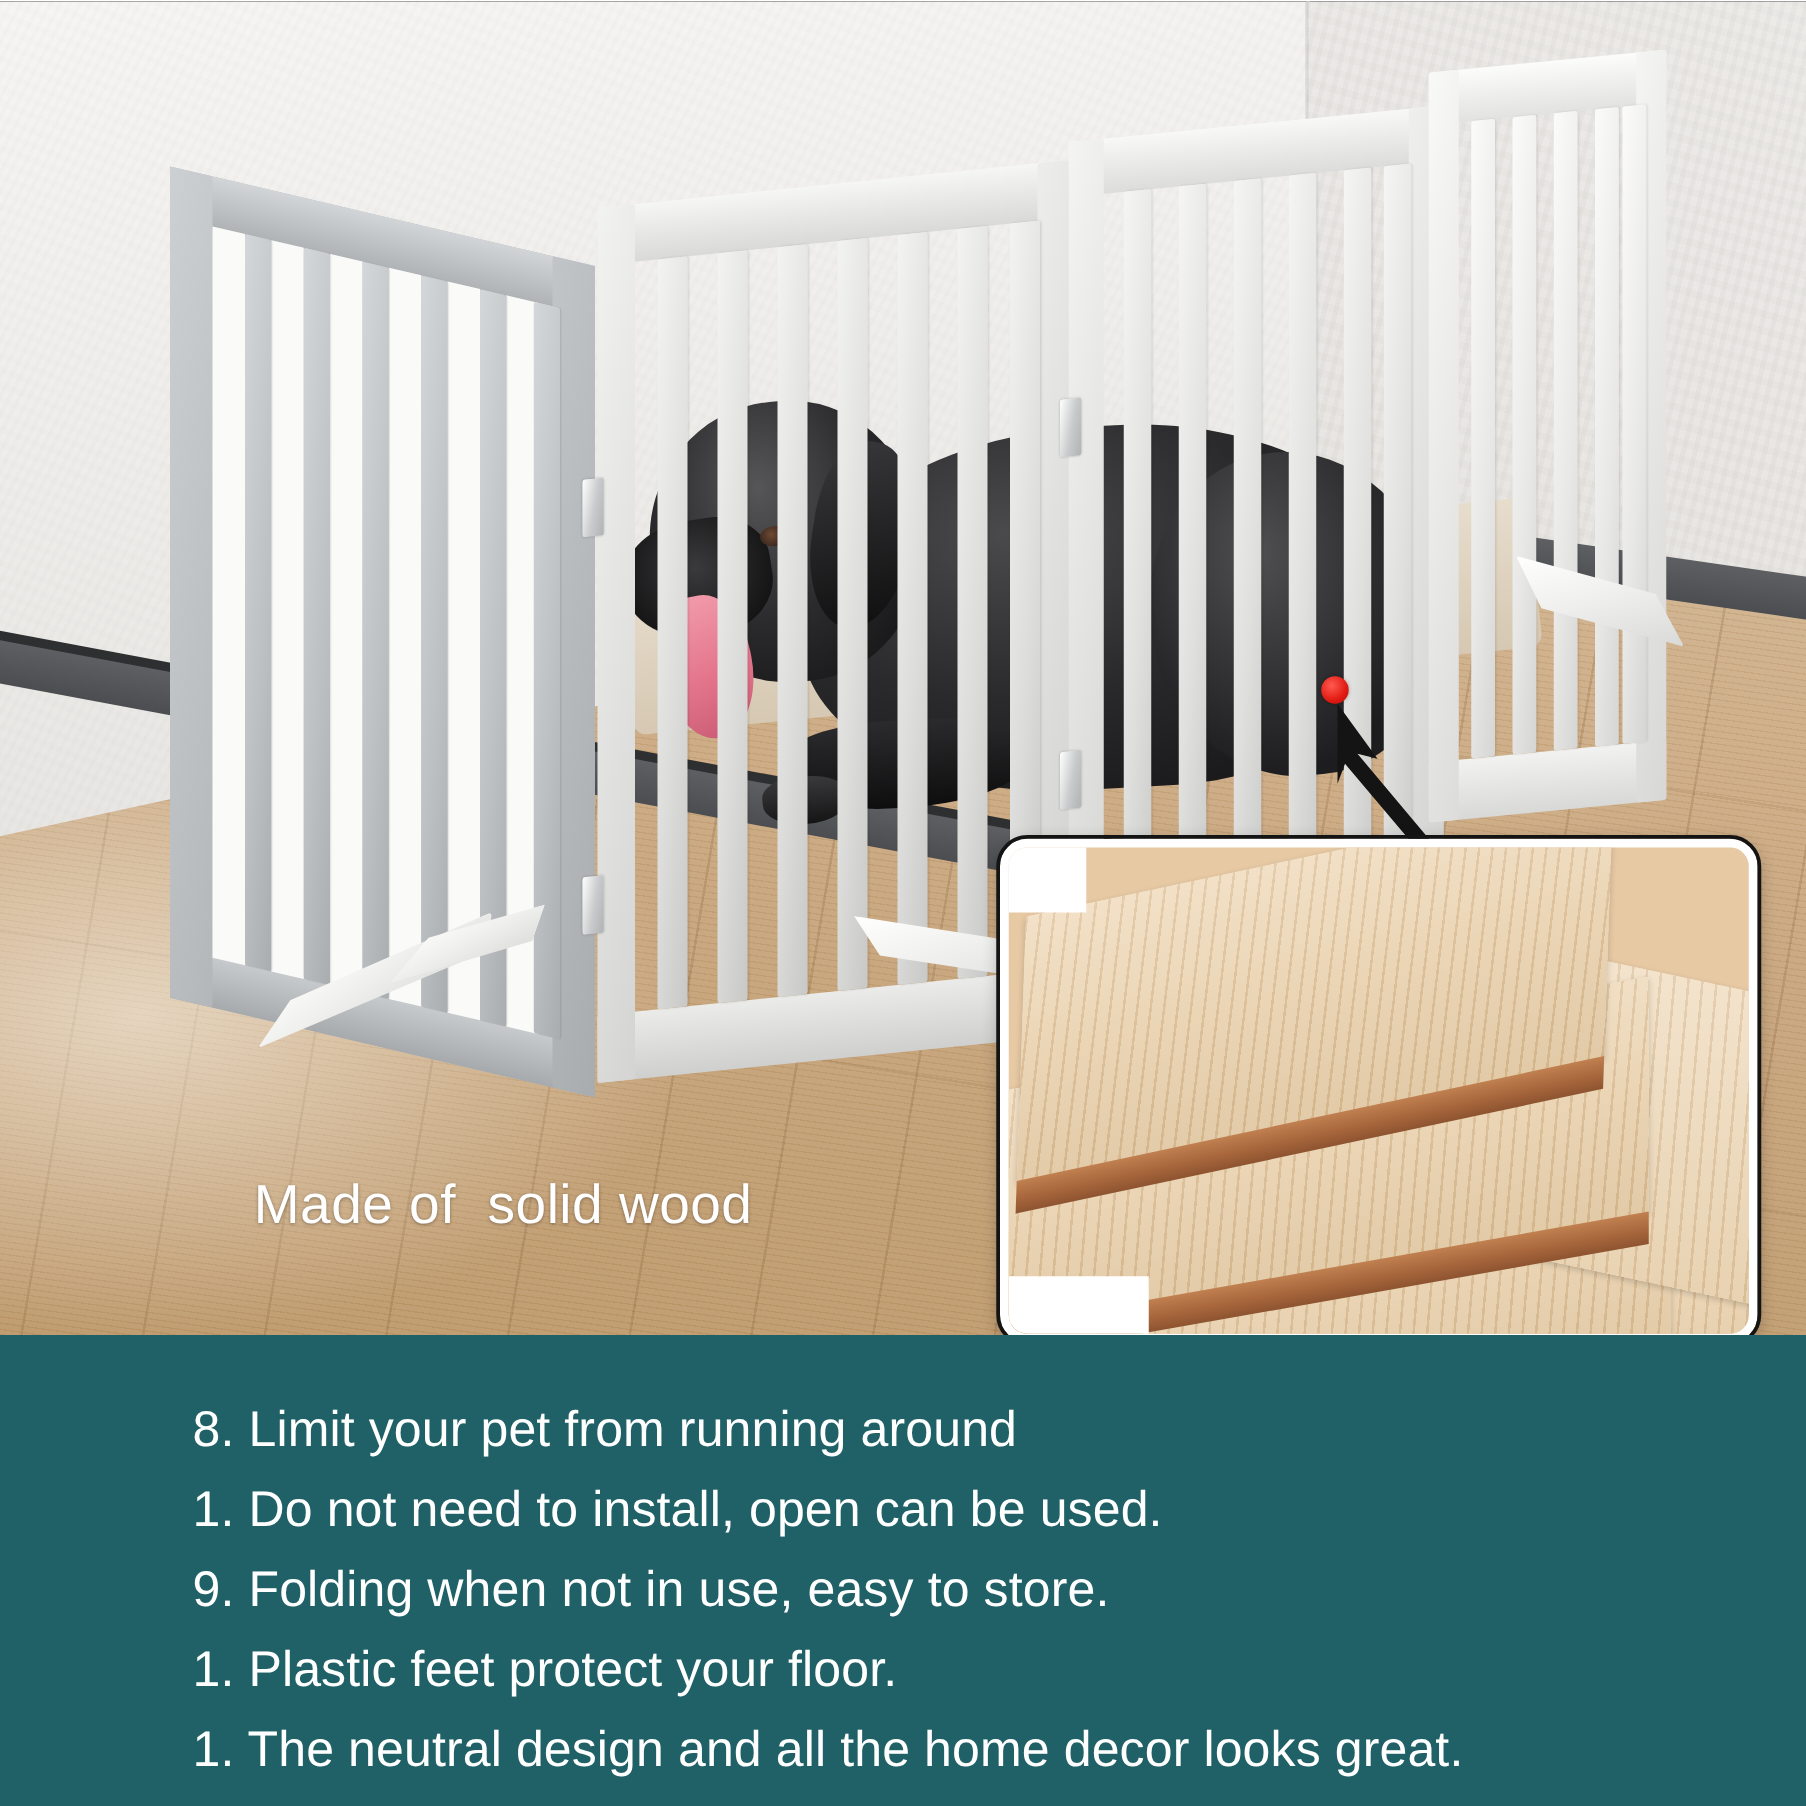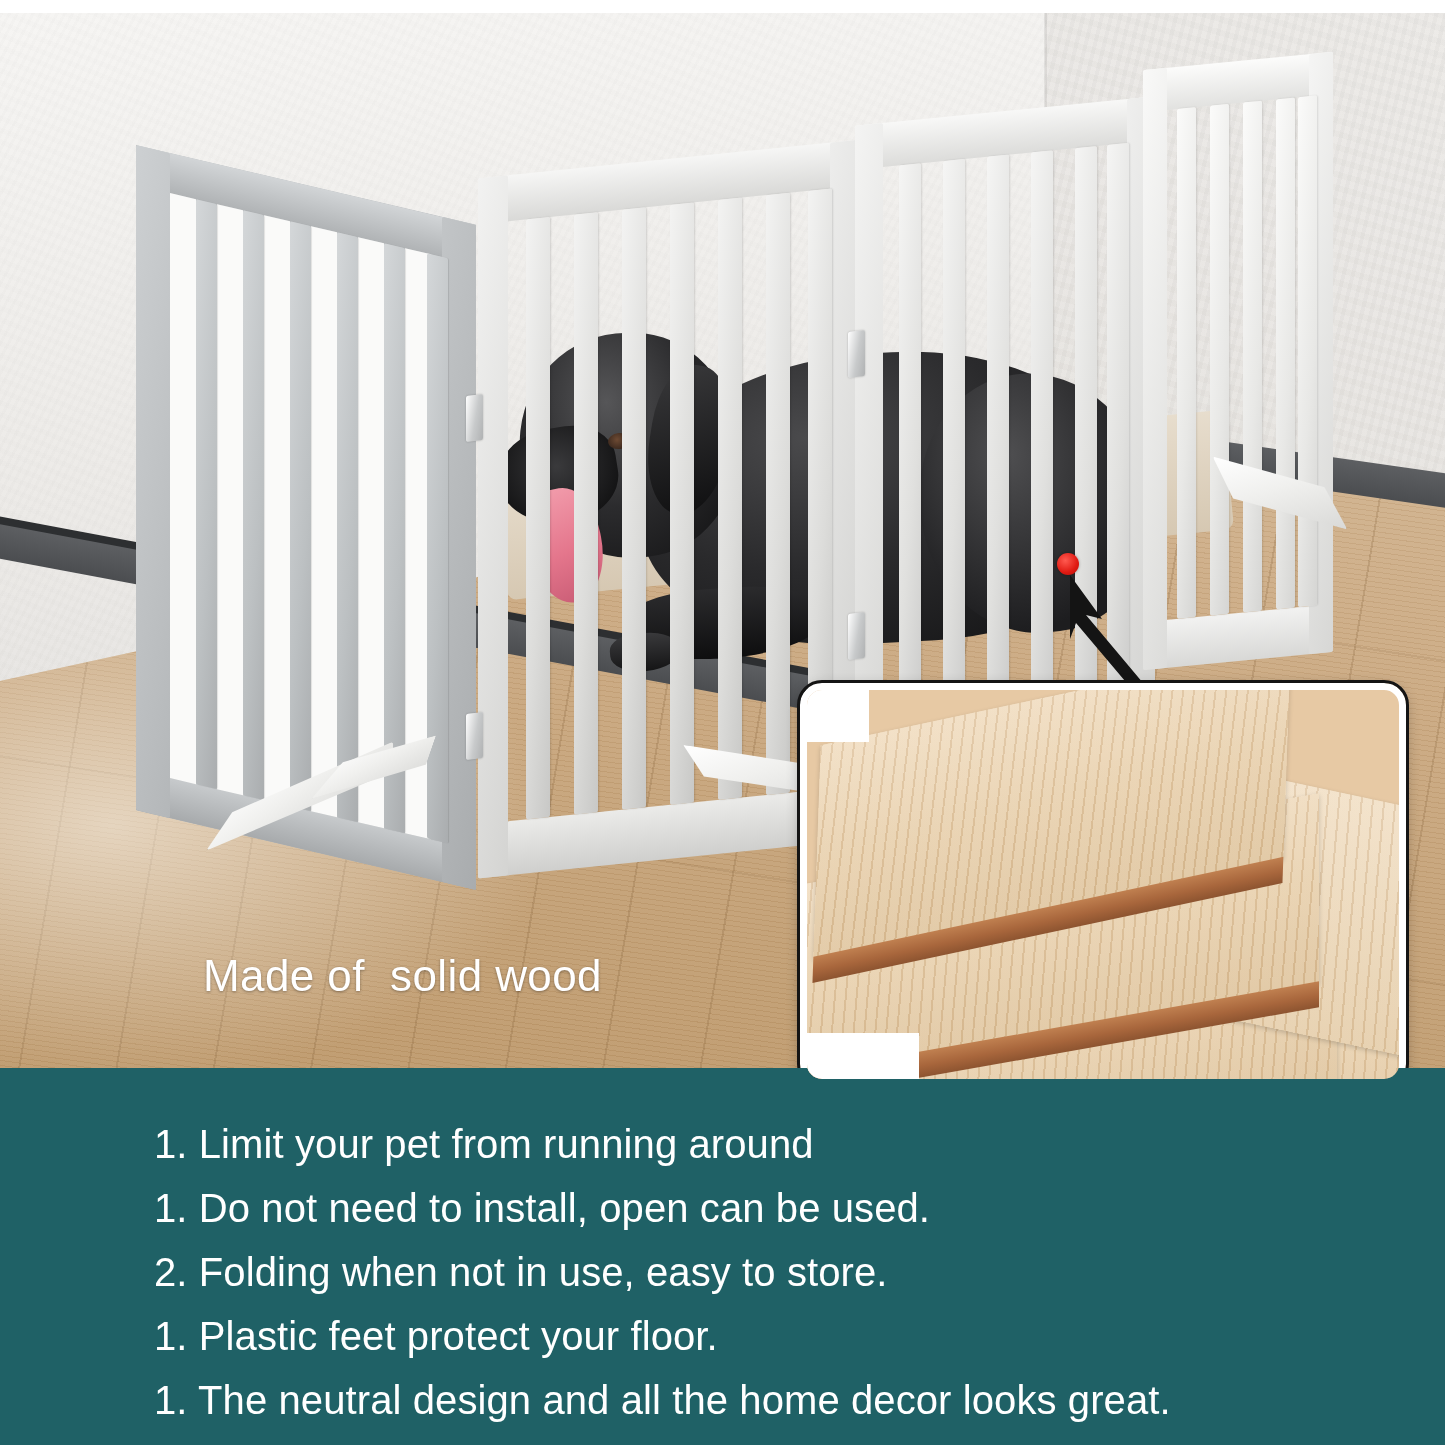--- a/index.html
+++ b/index.html
@@ -5,21 +5,21 @@
   * { margin:0; padding:0; box-sizing:border-box; }
   html,body { background:#ffffff; }
   body {
     width:1445px; height:1445px; overflow:hidden;
     font-family:"Liberation Sans", sans-serif;
   }
   .stage { position:relative; width:1445px; height:1445px; }
 
   
   .photo {
-    position:absolute; left:0; top:13px; width:1445px; height:1068px;
+    position:absolute; left:0; top:1px; width:1445px; height:1068px;
     overflow:hidden; background:#000000;
   }
   
   .wall-left {
     position:absolute; left:0; top:0; width:1048px; height:760px;
     background:linear-gradient(175deg,#f6f5f3 0%,#eceae7 60%,#e4e2df 100%);
   }
   .wall-left:after{
     content:""; position:absolute; inset:0;
     background:
@@ -471,21 +471,21 @@
       </div>
       <div class="inset-white-tl"></div>
       <div class="inset-white-bl"></div>
     </div>
 
     <div class="caption">Made of  solid wood</div>
   </div>
 
   <div class="banner" style="background: rgb(31, 97, 102);">
     <ol>
-      <li>1. Limit your pet from running around</li>
+      <li>8. Limit your pet from running around</li>
       <li>1. Do not need to install, open can be used.</li>
-      <li>2. Folding when not in use, easy to store.</li>
+      <li>9. Folding when not in use, easy to store.</li>
       <li>1. Plastic feet protect your floor.</li>
       <li>1. The neutral design and all the home decor looks great.</li>
     </ol>
   </div>
 
 </div>
 
 </body></html>

